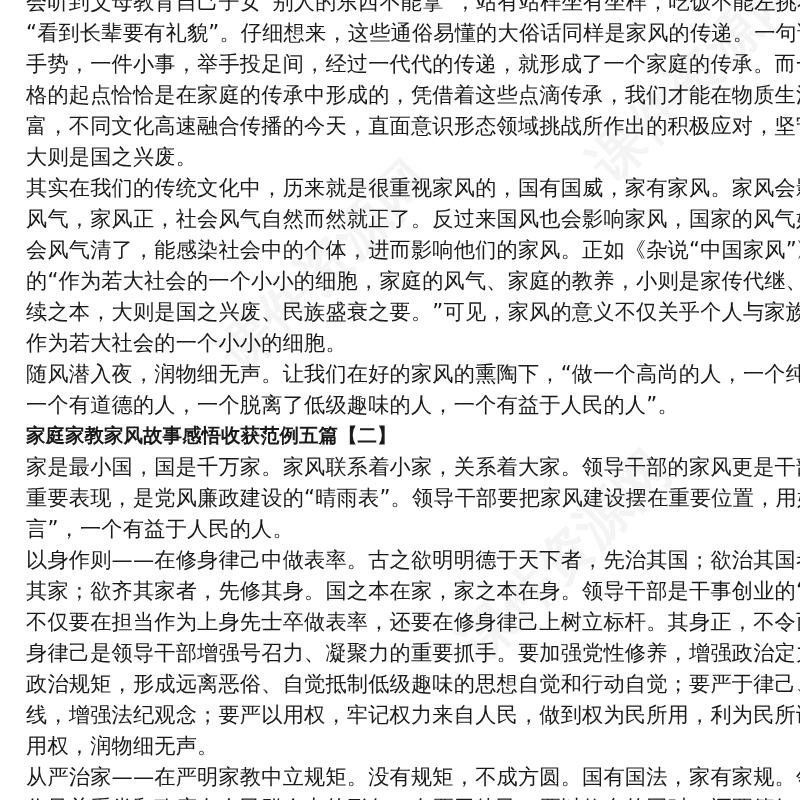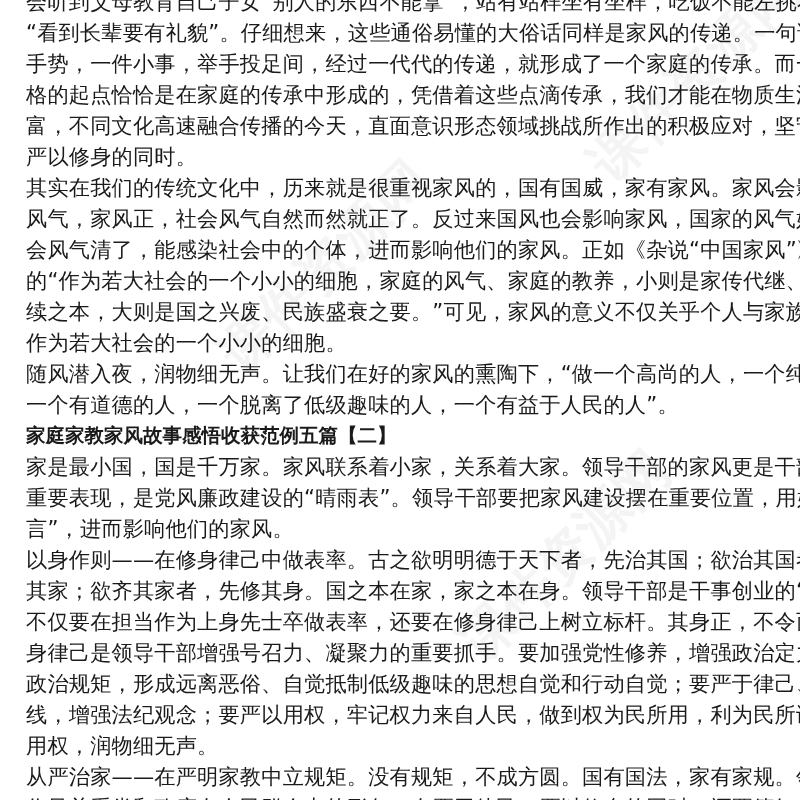--- a/index.html
+++ b/index.html
@@ -57,33 +57,33 @@
 <div class="watermark" style="left:430px; top:520px;">课件资源网</div>
 <div class="watermark" style="left:560px; top:40px;">课件资源网</div>
 
 <div class="page" id="page">
 
 <span class="line just">会听到父母教育自己子女“别人的东西不能拿”，站有站样坐有坐样，吃饭不能左挑右拣，</span>
     <span class="line just">“看到长辈要有礼貌”。仔细想来，这些通俗易懂的大俗话同样是家风的传递。一句话，一个</span>
     <span class="line just">手势，一件小事，举手投足间，经过一代代的传递，就形成了一个家庭的传承。而一个人人</span>
     <span class="line just">格的起点恰恰是在家庭的传承中形成的，凭借着这些点滴传承，我们才能在物质生活极大丰</span>
     <span class="line just">富，不同文化高速融合传播的今天，直面意识形态领域挑战所作出的积极应对，坚守住内心</span>
-    <span class="line">严以修身的同时。</span>
+    <span class="line">大则是国之兴废。</span>
     <span class="line just">其实在我们的传统文化中，历来就是很重视家风的，国有国威，家有家风。家风会影响社会</span>
     <span class="line just">风气，家风正，社会风气自然而然就正了。反过来国风也会影响家风，国家的风气好了，社</span>
     <span class="line just">会风气清了，能感染社会中的个体，进而影响他们的家风。正如《杂说“中国家风”》里谈及</span>
     <span class="line just">的“作为若大社会的一个小小的细胞，家庭的风气、家庭的教养，小则是家传代继、香火延</span>
     <span class="line just">续之本，大则是国之兴废、民族盛衰之要。”可见，家风的意义不仅关乎个人与家族，更是一</span>
     <span class="line">作为若大社会的一个小小的细胞。</span>
     <span class="line">随风潜入夜，润物细无声。让我们在好的家风的熏陶下，“做一个高尚的人，一个纯粹的人，</span>
     <span class="line">一个有道德的人，一个脱离了低级趣味的人，一个有益于人民的人”。</span>
     <span class="line heading">家庭家教家风故事感悟收获范例五篇【二】</span>
     <span class="line just">家是最小国，国是千万家。家风联系着小家，关系着大家。领导干部的家风更是干部作风的</span>
     <span class="line just">重要表现，是党风廉政建设的“晴雨表”。领导干部要把家风建设摆在重要位置，用好“四字箴</span>
-    <span class="line">言”，进而影响他们的家风。</span>
+    <span class="line">言”，一个有益于人民的人。</span>
     <span class="line just">以身作则——在修身律己中做表率。古之欲明明德于天下者，先治其国；欲治其国者，先齐</span>
     <span class="line just">其家；欲齐其家者，先修其身。国之本在家，家之本在身。领导干部是干事创业的“领头羊”，</span>
     <span class="line just">不仅要在担当作为上身先士卒做表率，还要在修身律己上树立标杆。其身正，不令而行。修</span>
     <span class="line just">身律己是领导干部增强号召力、凝聚力的重要抓手。要加强党性修养，增强政治定力，恪守</span>
     <span class="line just">政治规矩，形成远离恶俗、自觉抵制低级趣味的思想自觉和行动自觉；要严于律己、坚守底</span>
     <span class="line just">线，增强法纪观念；要严以用权，牢记权力来自人民，做到权为民所用，利为民所谋，依法</span>
     <span class="line">用权，润物细无声。</span>
     <span class="line just">从严治家——在严明家教中立规矩。没有规矩，不成方圆。国有国法，家有家规。领导干部</span>
     <span class="line just">作风关系党和政府在人民群众中的形象，在严于律己、严以修身的同时，还要管好自己的家</span>
   </div>

